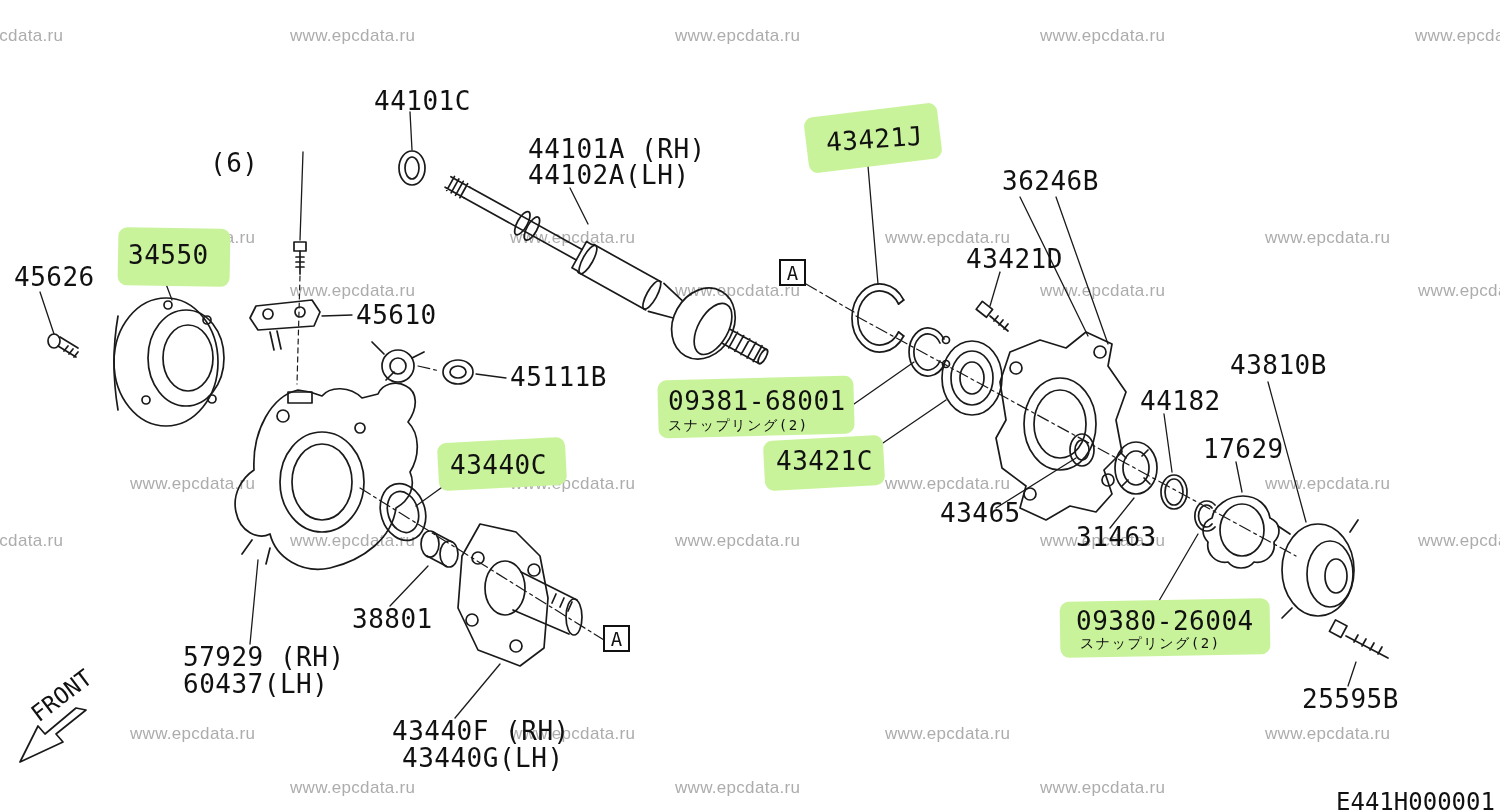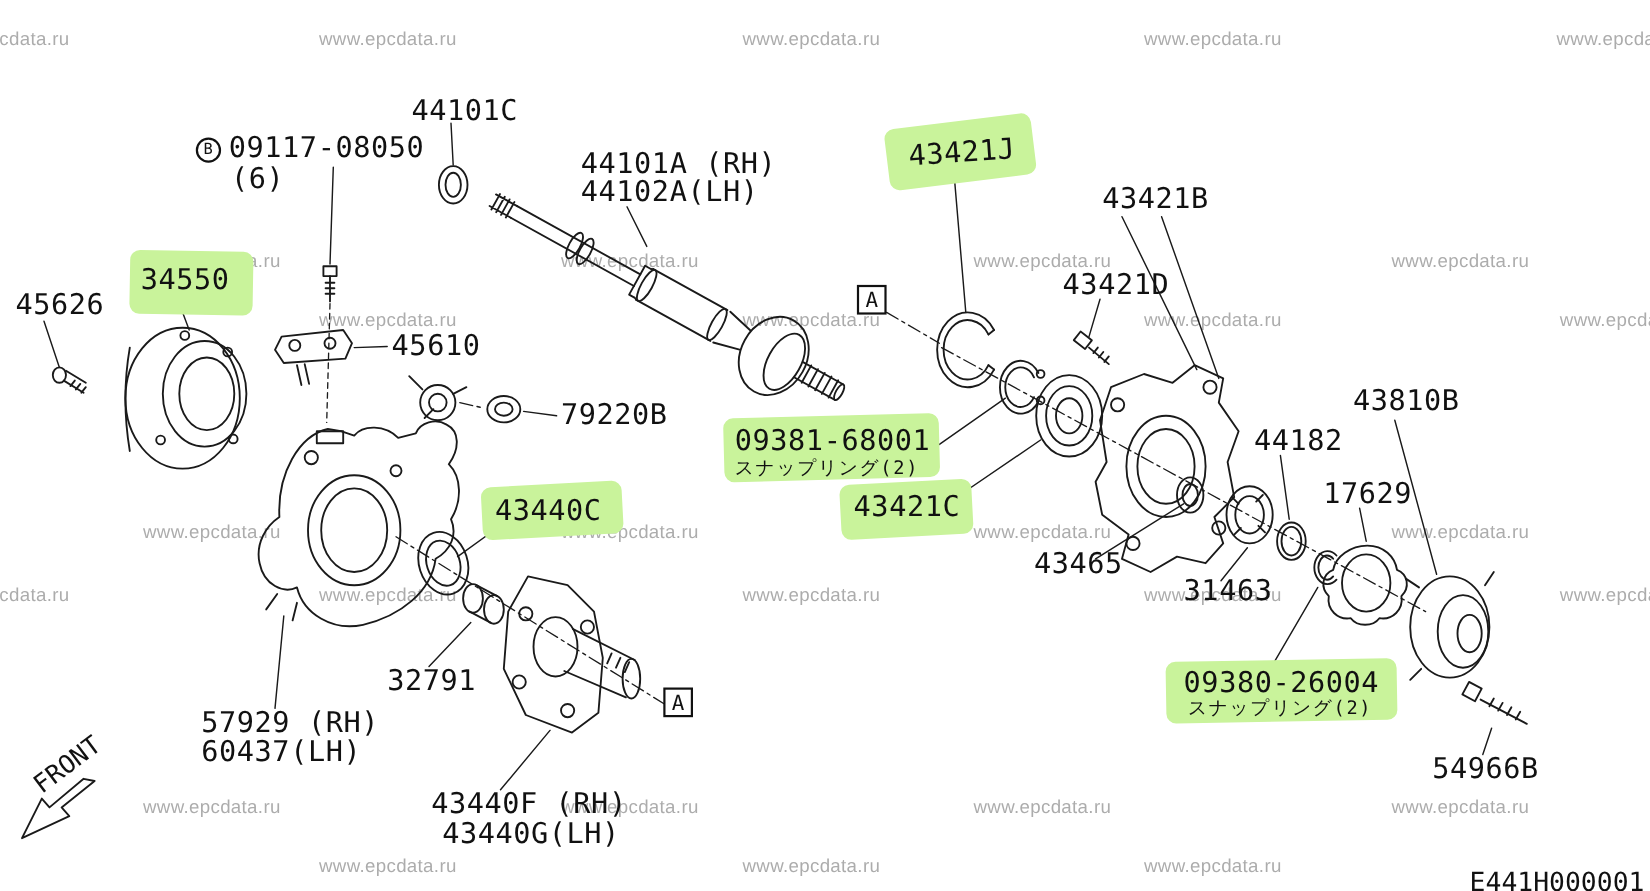--- a/index.html
+++ b/index.html
@@ -16,21 +16,21 @@
   }
   #art { position:absolute; left:0; top:0; z-index:2; }
   .hl {
     position:absolute; background:var(--highlight,#c9f39b);
     border-radius:9px; z-index:3;
   }
   .label {
     position:absolute; font-size:26px; letter-spacing:.5px;
     white-space:nowrap; z-index:4; line-height:1.05; color:var(--text,#111);
   }
-  .label.small { font-size:17px; letter-spacing:1.5px; }
+  .label.small { font-size:14px; letter-spacing:1.5px; }
   .callout {
     position:absolute; width:27px; height:27px; border:2px solid #111;
     display:flex; align-items:center; justify-content:center;
     font-size:19px; z-index:4;
   }
   .circleB {
     display:inline-flex; width:23px; height:23px; border:2px solid #111;
     border-radius:50%; align-items:center; justify-content:center;
     font-size:14px; margin-right:7px; vertical-align:3px;
   }
@@ -289,62 +289,59 @@
 
   <div class="hl" style="left:118px;top:228px;width:112px;height:58px;transform:rotate(1deg)"></div>
   <div class="hl" style="left:806px;top:110px;width:134px;height:56px;transform:rotate(-7deg)"></div>
   <div class="hl" style="left:438px;top:440px;width:128px;height:48px;transform:rotate(-3deg)"></div>
   <div class="hl" style="left:658px;top:378px;width:196px;height:58px;transform:rotate(-1.5deg)"></div>
   <div class="hl" style="left:764px;top:438px;width:120px;height:50px;transform:rotate(-3deg)"></div>
   <div class="hl" style="left:1060px;top:600px;width:210px;height:56px;transform:rotate(-1deg)"></div>
 
   <div class="label" style="left:374px;top:88px">44101C</div>
 
-  <div class="label" style="left:178px;top:122px">
-    <span class="circleB">B</span><span>09117-08050</span>
-  </div>
   <div class="label" style="left:210px;top:150px">(6)</div>
 
   <div class="label" style="left:528px;top:136px">44101A (RH)</div>
   <div class="label" style="left:528px;top:162px">44102A(LH)</div>
 
   <div class="label" style="left:826px;top:126px;transform:rotate(-4deg)">43421J</div>
-  <div class="label" style="left:1002px;top:168px">43421B</div>
+  <div class="label" style="left:1002px;top:168px">36246B</div>
   <div class="label" style="left:966px;top:246px">43421D</div>
 
   <div class="label" style="left:14px;top:264px">45626</div>
   <div class="label" style="left:128px;top:242px">34550</div>
   <div class="label" style="left:356px;top:302px">45610</div>
-  <div class="label" style="left:510px;top:364px">79220B</div>
+  <div class="label" style="left:510px;top:364px">45111B</div>
 
   <div class="callout" style="left:779px;top:259px">A</div>
 
   <div class="label" style="left:668px;top:388px">09381-68001</div>
   <div class="label small" style="left:668px;top:418px">スナップリング(2)</div>
 
   <div class="label" style="left:776px;top:448px">43421C</div>
 
   <div class="label" style="left:1230px;top:352px">43810B</div>
   <div class="label" style="left:1140px;top:388px">44182</div>
   <div class="label" style="left:1203px;top:436px">17629</div>
   <div class="label" style="left:940px;top:500px">43465</div>
   <div class="label" style="left:1076px;top:524px">31463</div>
 
   <div class="label" style="left:450px;top:452px">43440C</div>
-  <div class="label" style="left:352px;top:606px">32791</div>
+  <div class="label" style="left:352px;top:606px">38801</div>
 
   <div class="callout" style="left:603px;top:625px">A</div>
 
   <div class="label" style="left:183px;top:644px">57929 (RH)</div>
   <div class="label" style="left:183px;top:671px">60437(LH)</div>
 
   <div class="label" style="left:392px;top:718px">43440F (RH)</div>
   <div class="label" style="left:402px;top:745px">43440G(LH)</div>
 
   <div class="label" style="left:1076px;top:608px">09380-26004</div>
   <div class="label small" style="left:1080px;top:636px">スナップリング(2)</div>
 
-  <div class="label" style="left:1302px;top:686px">54966B</div>
+  <div class="label" style="left:1302px;top:686px">25595B</div>
 
   <div id="front-label">FRONT</div>
   <div id="diagram-code">E441H000001</div>
 
 </div>
 
 </body></html>

